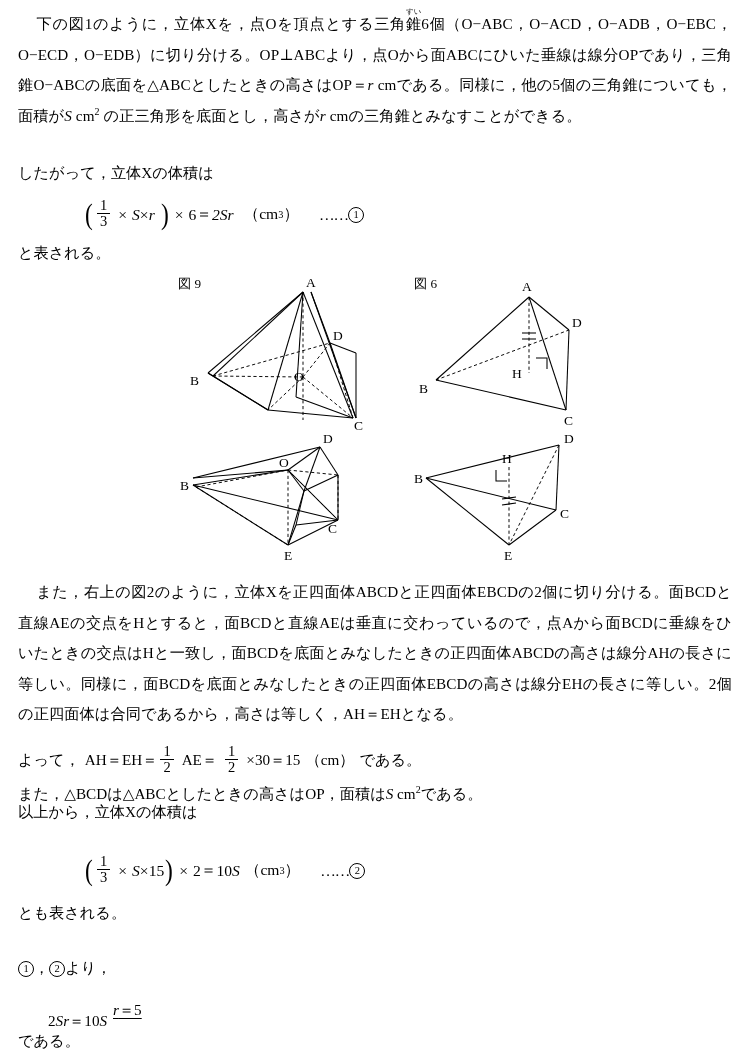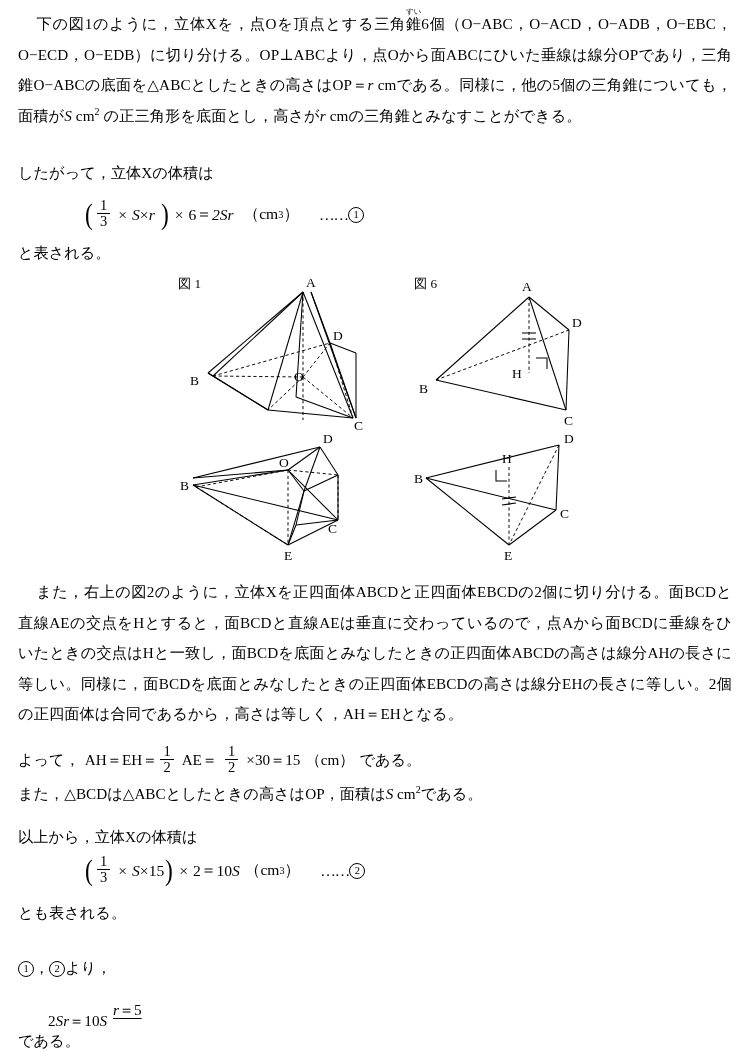--- a/index.html
+++ b/index.html
@@ -153,21 +153,21 @@
       <span class="sp2"></span>
     <span style="letter-spacing:-1px;">……</span>
       <span class="circnum">1</span>
   </div>
 
   <div class="line" style="top:238px;">
     <span>と表される。</span>
   </div>
 
   <div class="figwrap" style="left:178px; top:275px;">
-    <div class="figlabel" style="left:0; top:0;">図 1</div>
+    <div class="figlabel" style="left:0; top:0;">図 9</div>
     <svg width="210" height="290" viewBox="0 0 210 290">
 
       <path class="dash" d="M 125,17 L 125,102"></path>
       <path class="dash" d="M 125,102 L 35,101"></path>
       <path class="dash" d="M 125,102 L 152,68"></path>
       <path class="dash" d="M 125,102 L 175,143"></path>
       <path class="dash" d="M 125,102 L 90,135"></path>
       <path class="dash" d="M 35,101 L 152,68"></path>
       <path class="dash" d="M 125,102 L 125,145"></path>
       <path class="dash" d="M 152,68 L 175,143"></path>
@@ -294,21 +294,21 @@
     <span class="sp"></span>
     <span>（cm）</span>
     <span class="sp"></span>
     <span>である。</span>
   </div>
 
   <div class="line" style="top:779px;">
     <span>また，△BCDは△ABCとしたときの高さはOP，面積は</span><i class="v">S</i><span>&nbsp;</span><span>cm</span><sup class="ex">2</sup><span>である。</span>
   </div>
 
-  <div class="line" style="top:822px;">
+  <div class="line" style="top:797px;">
     <span>以上から，立体Xの体積は</span>
   </div>
 
   <div class="eq" style="top:855px; left:84px;">
     <span class="paren-big">(</span>
     <span class="frac">
       <span class="num">1</span>
       <span class="den">3</span>
     </span>
     <span class="sp"></span>

